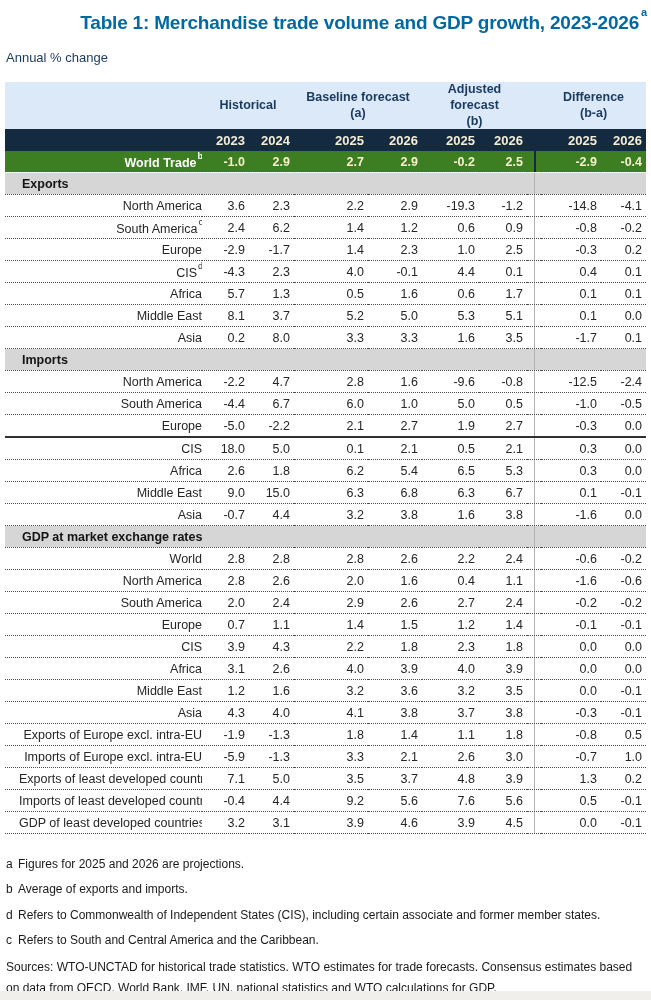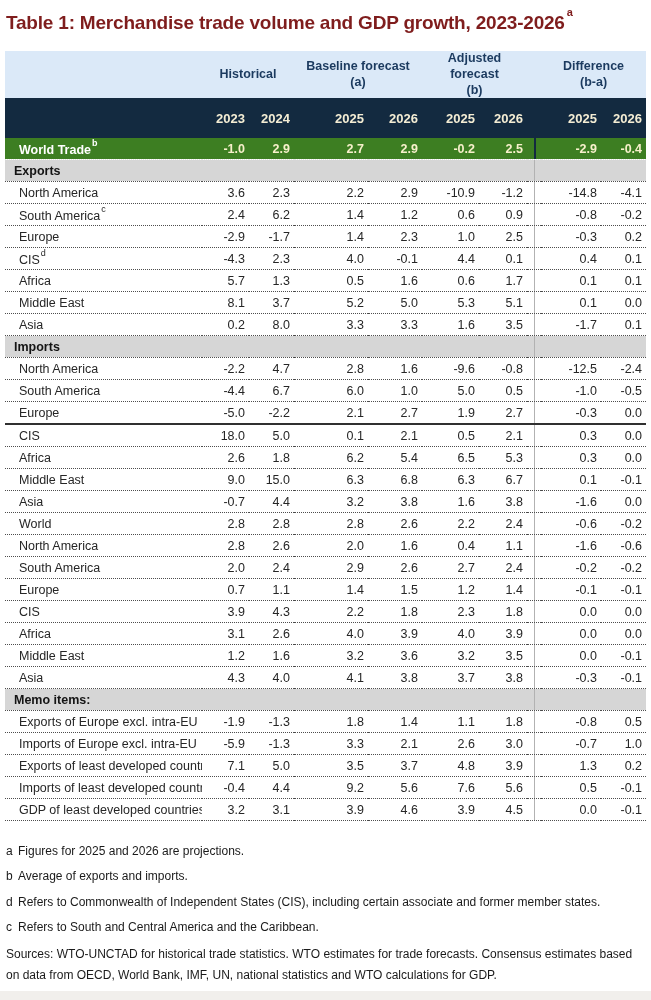--- a/index.html
+++ b/index.html
@@ -6,76 +6,77 @@
   .page{
     position:relative;
     width:651px;height:1000px;
     font-family:"Liberation Sans","DejaVu Sans",sans-serif;
     color:#262626;
     overflow:hidden;
     background:#ffffff;
   }
   .title{
     margin:12px 6px 16px 6px;
-    font-size:19px;font-weight:bold;color:#7f1d1d;
+    font-size:19px;font-weight:bold;color:#0369a1;
     letter-spacing:-0.2px;
+    text-align:right;
   }
   .title sup{font-size:11px;position:relative;top:-6px;left:2px;}
   .subtitle{margin:4px 6px 0 6px;font-size:13px;color:#1a3a5c;}
   table.trade{
     margin:17px 5px 0 5px;
     border-collapse:collapse;table-layout:fixed;
     width:641px;
     font-size:12.5px;
   }
   
   thead tr.grp-row td{
     background:#dbe9f8;color:#1b3a5f;font-weight:bold;
     text-align:center;vertical-align:middle;
     height:46px;line-height:1.25;font-size:12.5px;padding:0;
   }
   thead tr.grp-row td .l2{display:block;font-weight:bold;}
   thead tr.yr-row td{
     background:#132a40;color:#f4edd4;font-weight:bold;
-    text-align:right;height:40px;padding:0 4px 0 0;font-size:13px;
+    text-align:right;height:22px;padding:0 4px 0 0;font-size:13px;
   }
   
   td.sep{padding:0;}
   tbody td.sep{
     background-image:linear-gradient(#b2b2b2,#b2b2b2);
     background-size:1px 100%;background-repeat:no-repeat;background-position:55% 0;
   }
   thead td.sep{
     background-image:linear-gradient(#132a40,#132a40);
     background-size:2px 100%;background-repeat:no-repeat;background-position:55% 0;
   }
   thead tr.yr-row td.sep{background-color:#132a40;}
   thead tr.grp-row td.sep{background-color:#dbe9f8;}
   
   tbody td{
     height:21px;padding:0;
     border-bottom:1px dotted #4d4d4d;
     white-space:nowrap;overflow:hidden;
   }
-  tbody td.lab{text-align:left;padding-left:14px;}
+  tbody td.lab{text-align:right;padding-left:14px;}
   tbody td.num{text-align:right;padding-right:4px;}
   tbody td sup{font-size:9px;position:relative;top:-3px;left:1px;}
   tr.green td{
     background-color:#3d7e22;color:#f7f0cb;font-weight:bold;
     border-bottom:1px dotted #e8e8e8;
   }
   tr.green td.lab{color:#ffffff;}
   tr.green td.sep{
     background-color:#3d7e22;
     background-image:linear-gradient(#132a40,#132a40);
     background-size:2px 100%;background-repeat:no-repeat;background-position:55% 0;
   }
   tr.section td{
     background-color:#d6d6d6;color:#141414;font-weight:bold;
-    padding-left:9px;text-align:left;
+    padding-left:17px;text-align:left;
   }
   tr.section td.sep{
     padding-left:0;
     background-image:linear-gradient(#b2b2b2,#b2b2b2);
     background-size:1px 100%;background-repeat:no-repeat;background-position:55% 0;
   }
   tr.heavy td{border-bottom:2px solid #303030;}
   
   .footnotes{margin:22px 6px 0 6px;font-size:12px;color:#1a1a1a;}
   .footnote{margin-bottom:9px;line-height:1.35;}
@@ -86,20 +87,21 @@
     background:#f1efec;
   }
 </style>
 </head>
 <body>
 
 <div class="page">
 
   <div class="title"><span>Table 1: Merchandise trade volume and GDP growth, 2023-2026</span><sup>a</sup></div>
 
+  <div class="subtitle">Annual % change</div>
 
   <table class="trade">
     <colgroup>
       <col style="width:197px">
         <col style="width:47px">
         <col style="width:45px">
       <col style="width:74px">
         <col style="width:54px">
         <col style="width:57px">
       <col style="width:48px">
@@ -146,21 +148,21 @@
           <td colspan="7">Exports</td>
           <td class="sep"></td>
           <td colspan="2"></td>
         </tr>
         <tr>
           <td class="lab">North America</td>
           <td class="num">3.6</td>
           <td class="num">2.3</td>
           <td class="num">2.2</td>
           <td class="num">2.9</td>
-          <td class="num">-10.9</td>
+          <td class="num">-19.3</td>
           <td class="num">-1.2</td>
           <td class="sep"></td>
           <td class="num">-14.8</td>
           <td class="num">-4.1</td>
         </tr>
         <tr>
           <td class="lab">South America<sup>c</sup></td>
           <td class="num">2.4</td>
           <td class="num">6.2</td>
           <td class="num">1.4</td>
@@ -313,20 +315,25 @@
           <td class="num">-0.7</td>
           <td class="num">4.4</td>
           <td class="num">3.2</td>
           <td class="num">3.8</td>
           <td class="num">1.6</td>
           <td class="num">3.8</td>
           <td class="sep"></td>
           <td class="num">-1.6</td>
           <td class="num">0.0</td>
         </tr>
+        <tr class="section">
+          <td colspan="7">GDP at market exchange rates</td>
+          <td class="sep"></td>
+          <td colspan="2"></td>
+        </tr>
         <tr>
           <td class="lab">World</td>
           <td class="num">2.8</td>
           <td class="num">2.8</td>
           <td class="num">2.8</td>
           <td class="num">2.6</td>
           <td class="num">2.2</td>
           <td class="num">2.4</td>
           <td class="sep"></td>
           <td class="num">-0.6</td>
@@ -409,25 +416,20 @@
           <td class="num">4.3</td>
           <td class="num">4.0</td>
           <td class="num">4.1</td>
           <td class="num">3.8</td>
           <td class="num">3.7</td>
           <td class="num">3.8</td>
           <td class="sep"></td>
           <td class="num">-0.3</td>
           <td class="num">-0.1</td>
         </tr>
-        <tr class="section">
-          <td colspan="7">Memo items:</td>
-          <td class="sep"></td>
-          <td colspan="2"></td>
-        </tr>
         <tr>
           <td class="lab">Exports of Europe excl. intra-EU</td>
           <td class="num">-1.9</td>
           <td class="num">-1.3</td>
           <td class="num">1.8</td>
           <td class="num">1.4</td>
           <td class="num">1.1</td>
           <td class="num">1.8</td>
           <td class="sep"></td>
           <td class="num">-0.8</td>

